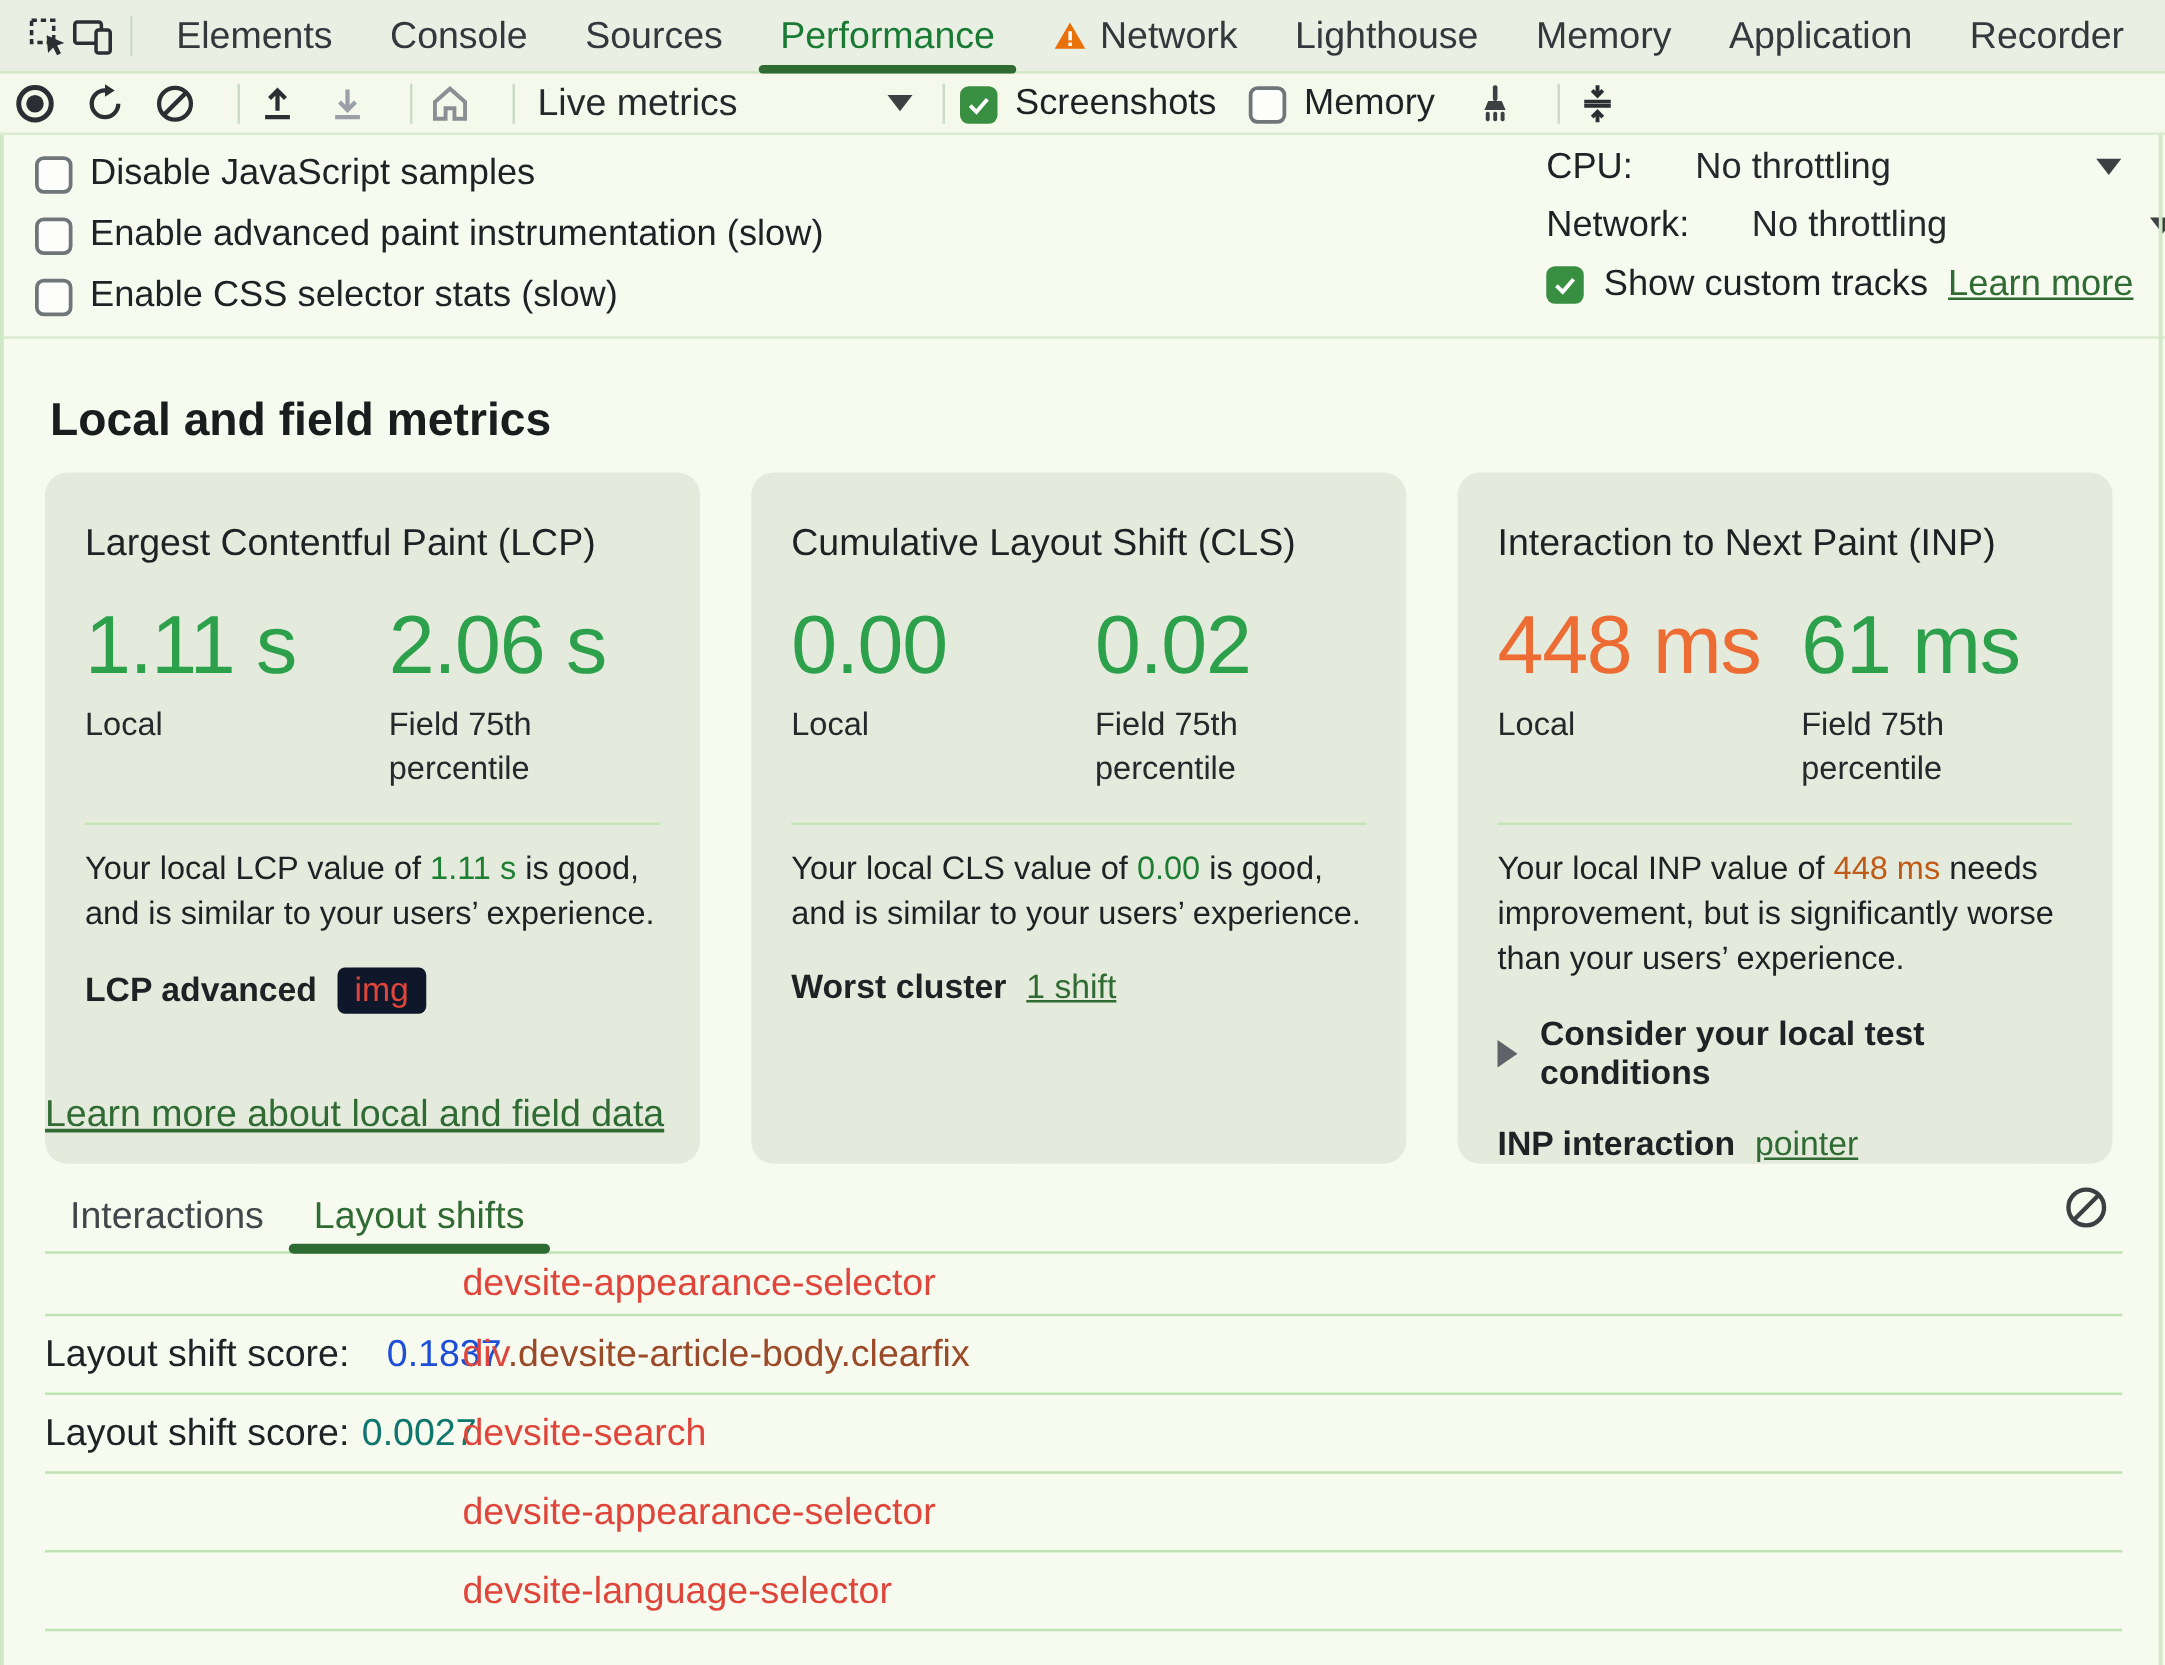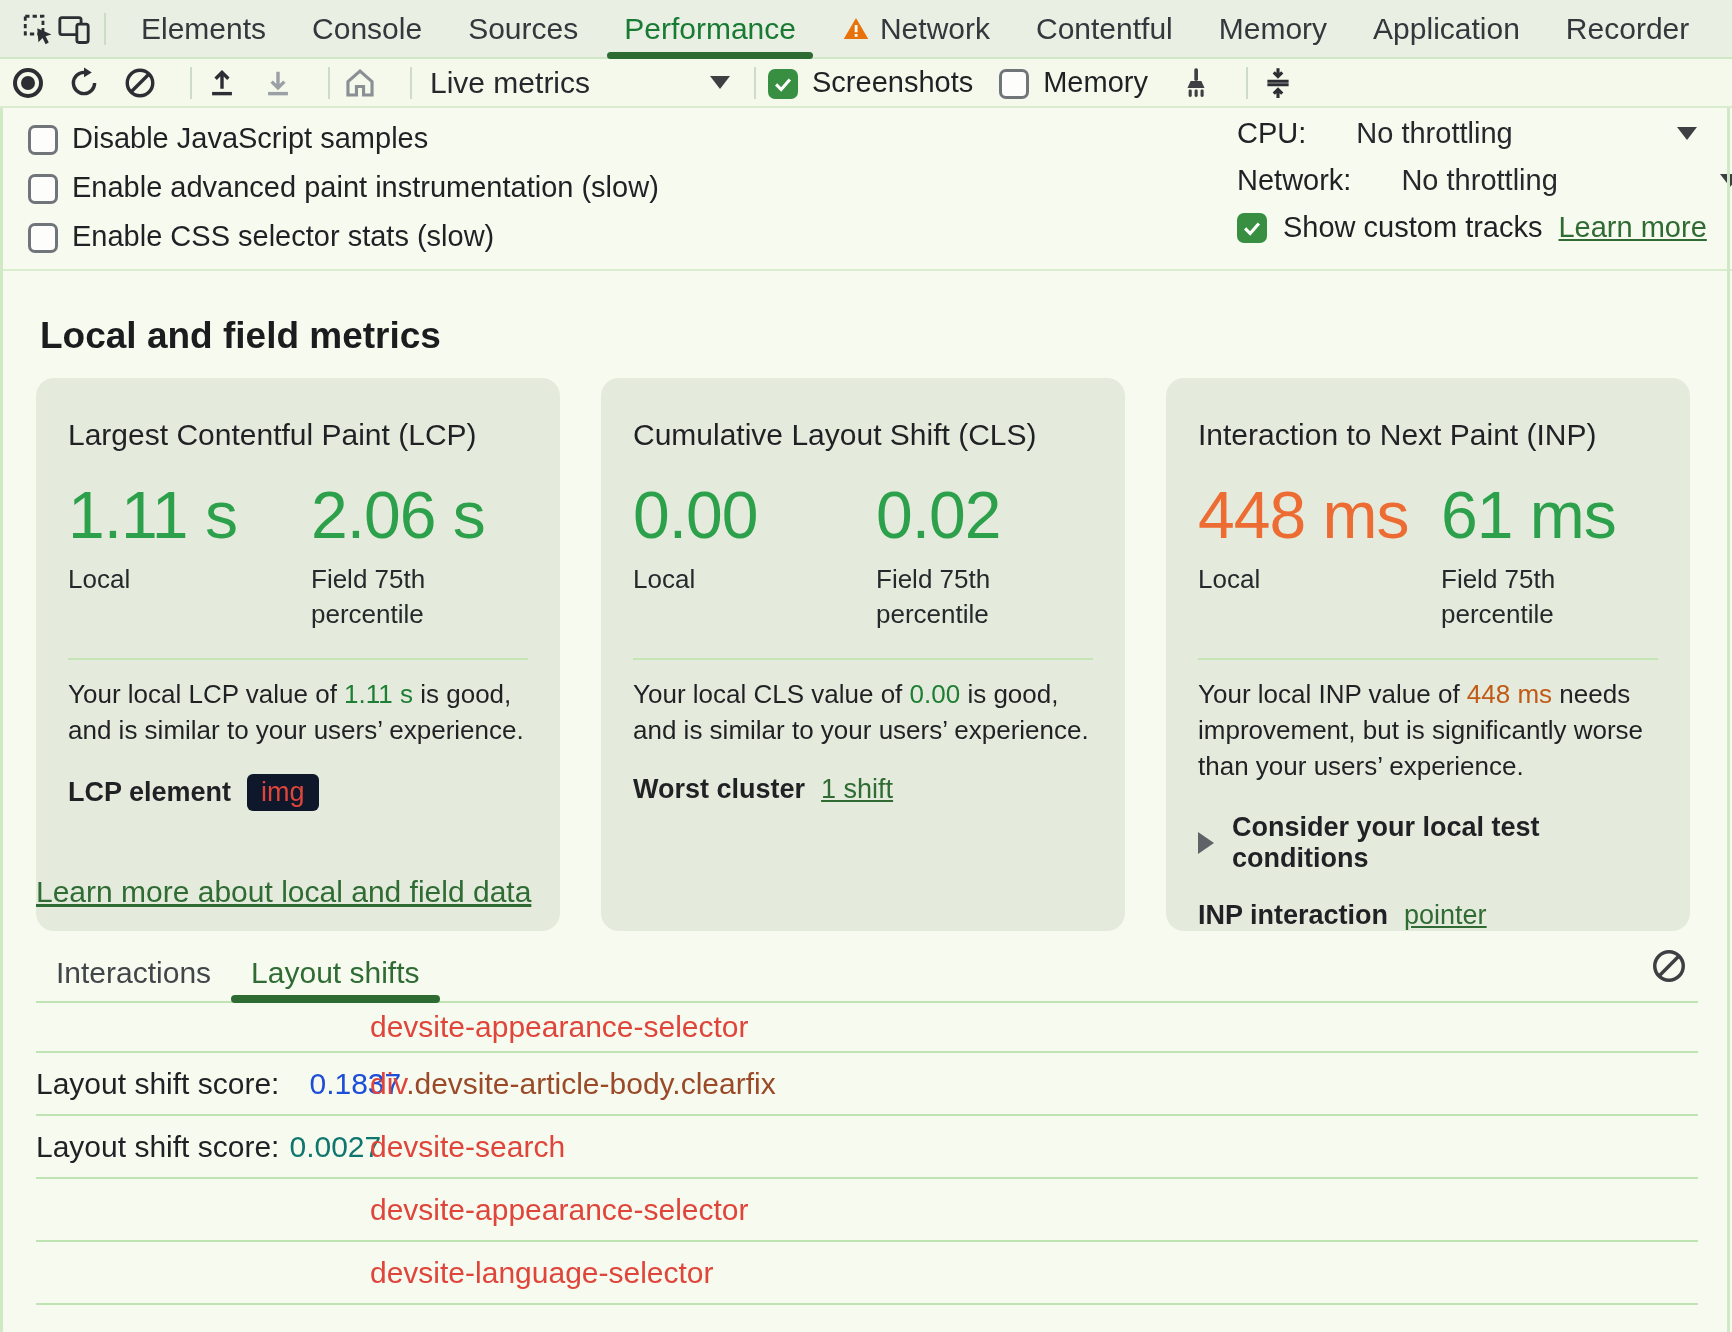--- a/index.html
+++ b/index.html
@@ -138,21 +138,21 @@
       <span class="warn">
         <svg viewBox="0 0 24 24">
             <path d="M12 2.5 L22.5 20.5 H1.5 Z" fill="#e8710a"></path>
             <rect x="10.9" y="8.6" width="2.4" height="6.2" fill="#fff"></rect>
             <rect x="10.9" y="16.3" width="2.4" height="2.4" fill="#fff"></rect>
           </svg>
       </span>
       <span>Network</span>
     </div>
     <div class="tab">
-        <span>Contentful</span>
+        <span>Lighthouse</span>
       </div>
     <div class="tab">
         <span>Memory</span>
       </div>
     <div class="tab">
         <span>Application</span>
       </div>
     <div class="tab">
         <span>Recorder</span>
       </div>
@@ -286,21 +286,21 @@
             <div class="val-label">Local</div>
           </div>
           <div>
             <div class="big green">2.06 s</div>
             <div class="val-label">Field 75th percentile</div>
           </div>
         </div>
         <hr>
         <p><span>Your local LCP value of </span><span class="gval">1.11 s</span><span> is good, and is similar to your users’ experience.</span></p>
         <div class="extra">
-          <span class="extra-label">LCP element</span>
+          <span class="extra-label">LCP advanced</span>
           <span class="chip">img</span>
         </div>
       </section>
 
       <section class="card">
         <h3>Cumulative Layout Shift (CLS)</h3>
         <div class="vals">
           <div>
             <div class="big green">0.00</div>
             <div class="val-label">Local</div>

